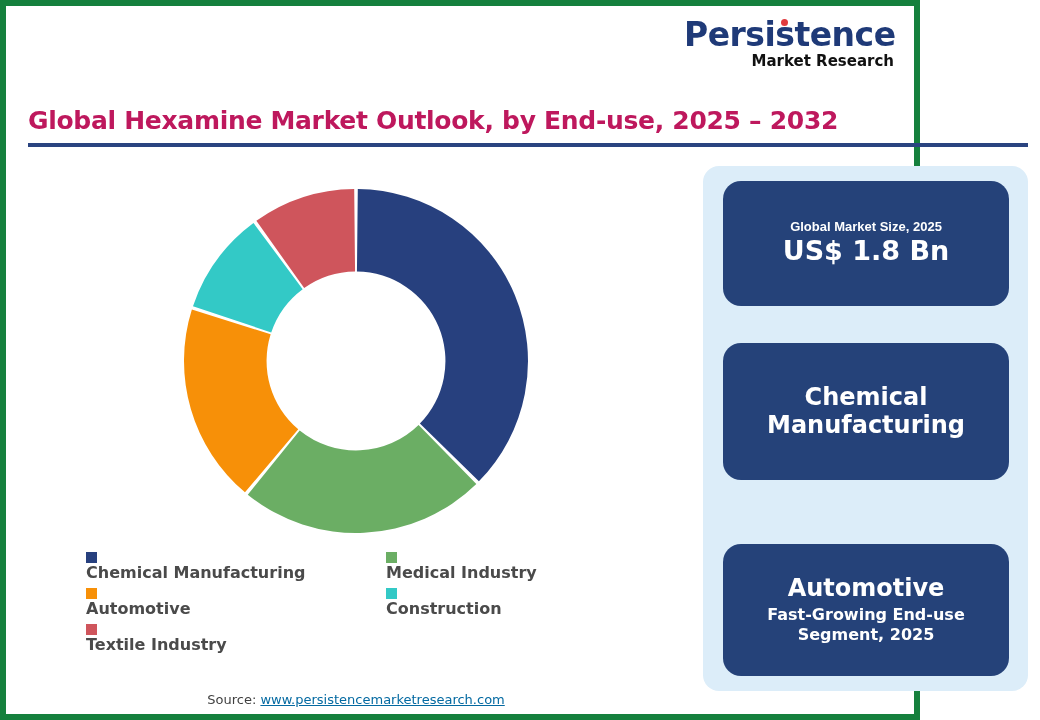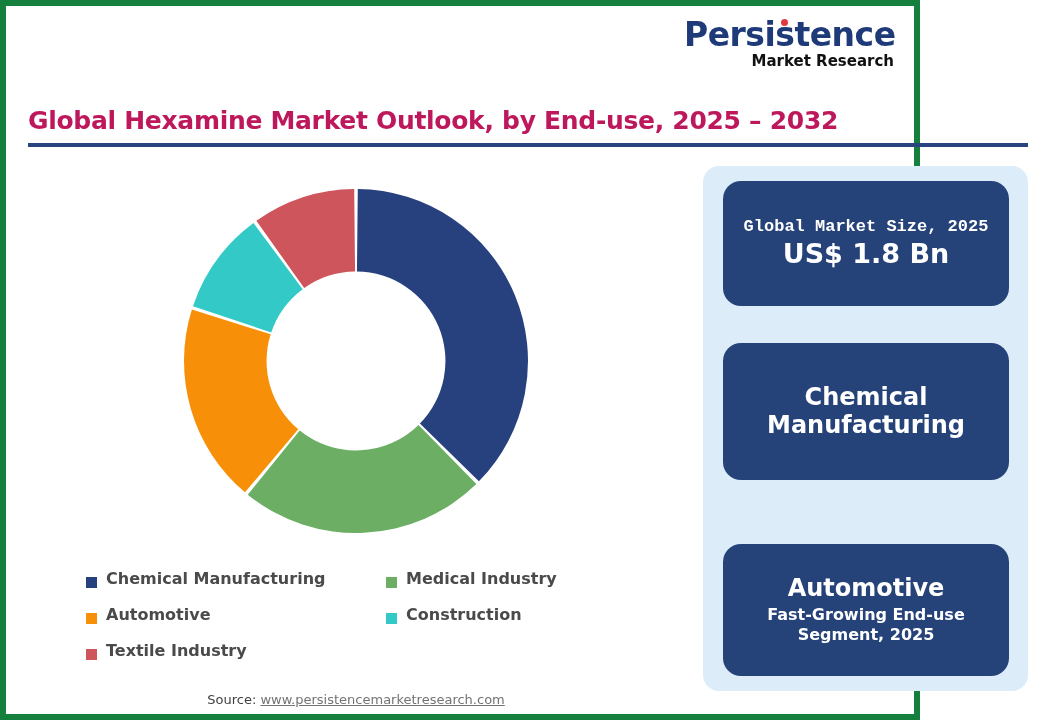--- a/index.html
+++ b/index.html
@@ -103,22 +103,23 @@
     top: 545.5px;
     width: 600px;
     display: flex;
     flex-wrap: wrap;
     align-content: flex-start;
   }
   .legend-item {
     width: 50%;
     height: 36px;
     display: flex;
-    align-items: flex-end;
+    align-items: flex-start;
     box-sizing: border-box;
+    flex-direction: column;
   }
   .legend-swatch {
     width: 11px;
     height: 11px;
     margin-right: 9px;
     flex: 0 0 auto;
   }
   .legend-label {
     font-family: "DejaVu Sans", sans-serif;
     font-size: 16px;
@@ -150,22 +151,22 @@
     justify-content: center;
     text-align: center;
     box-sizing: border-box;
     padding: 8px 14px;
   }
   #card-1 { top: 15px;  height: 125px; }
   #card-2 { top: 177px; height: 137px; }
   #card-3 { top: 378px; height: 132px; }
 
   .card-small {
-    font-family: Liberation Mono, monospace;
-    font-size: 17px;
+    font-family: Liberation Sans, sans-serif;
+    font-size: 13px;
     font-weight: bold;
     line-height: 1.22;
   }
   .card-big {
     font-family: "DejaVu Sans", sans-serif;
     font-size: 27px;
     font-weight: bold;
     line-height: 1.2;
   }
   .card-head {
@@ -187,21 +188,21 @@
     position: absolute;
     left: 0;
     top: 686px;
     width: 700px;
     text-align: center;
     font-family: "DejaVu Sans", sans-serif;
     font-size: 13px;
     color: #3F3F3F;
   }
   #source-link {
-    color: #737373;
+    color: #0369a1;
     text-decoration: underline;
     text-align: center;
   }
 </style>
 </head>
 <body>
 
 <div id="canvas">
 
   <div id="logo">

